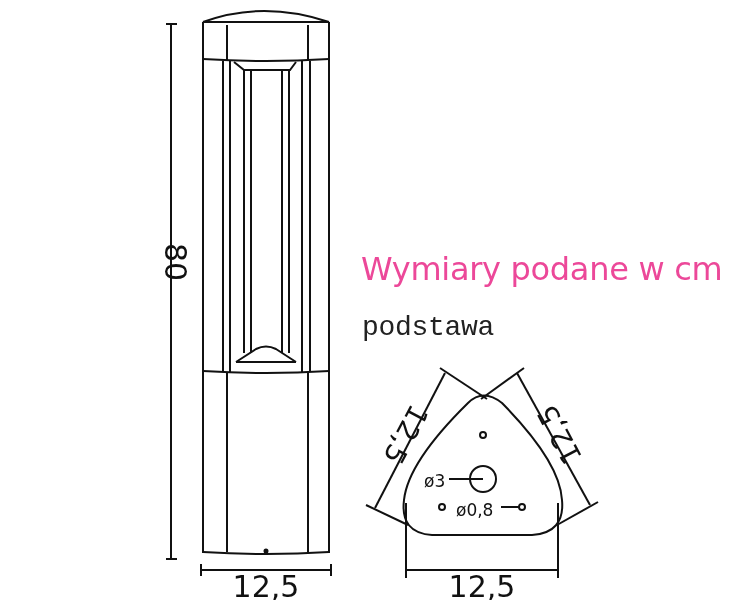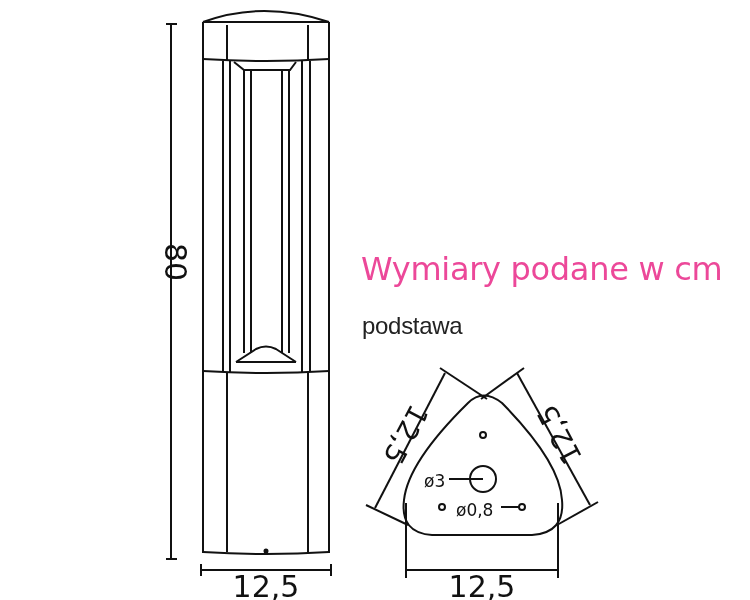--- a/index.html
+++ b/index.html
@@ -1,19 +1,19 @@
 <!DOCTYPE html>
 <html><head>
   <meta charset="utf-8">
   <style>
     html, body { margin: 0; padding: 0; background: #ffffff; }
     body { width: 750px; height: 600px; position: relative; overflow: hidden; font-family: "DejaVu Sans", sans-serif; color: #111; }
     svg { position: absolute; left: 0; top: 0; }
     .title { position: absolute; left: 361px; top: 210px; font-size: 32px; font-family: "DejaVu Sans", sans-serif; color: #ec4899; white-space: nowrap; letter-spacing: -0.3px; margin-top: 40px; }
-    .subtitle { position: absolute; left: 362px; top: 312px; font-size: 24px; font-family: Liberation Sans, sans-serif; color: #222; white-space: nowrap; letter-spacing: -0.3px; }
+    .subtitle { position: absolute; left: 362px; top: 312px; font-size: 28px; font-family: Liberation Mono, monospace; color: #222; white-space: nowrap; letter-spacing: -0.3px; }
     .dim { font-family: "DejaVu Sans", sans-serif; fill: #111; }
   </style>
 </head>
 <body>
 
 <svg width="750" height="600" viewBox="0 0 750 600">
   <g stroke="#111" stroke-width="2" fill="none">
 
     <g>
       <line x1="171" y1="24" x2="171" y2="559"></line>

